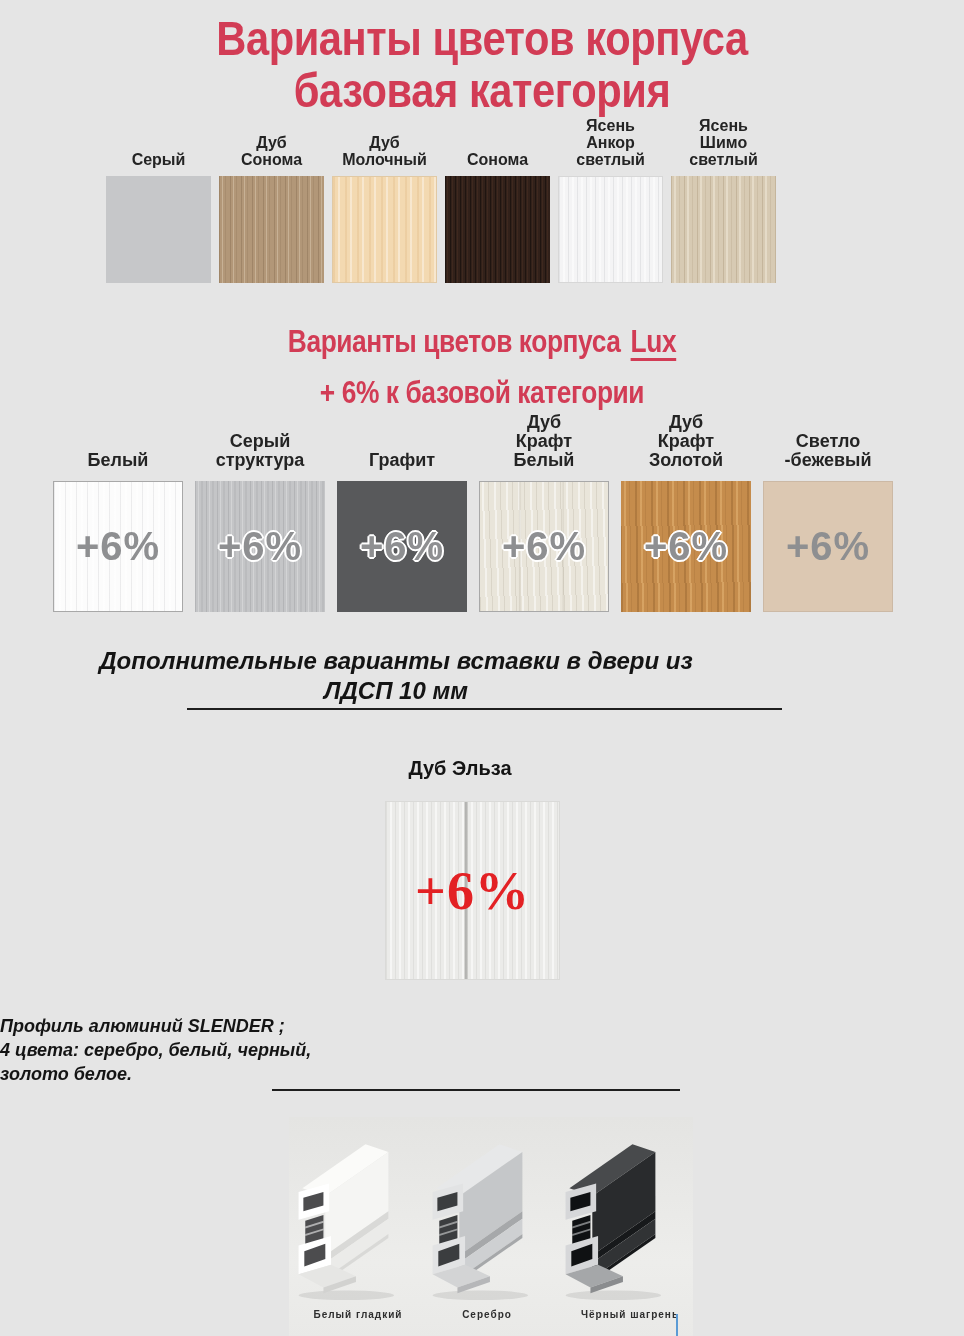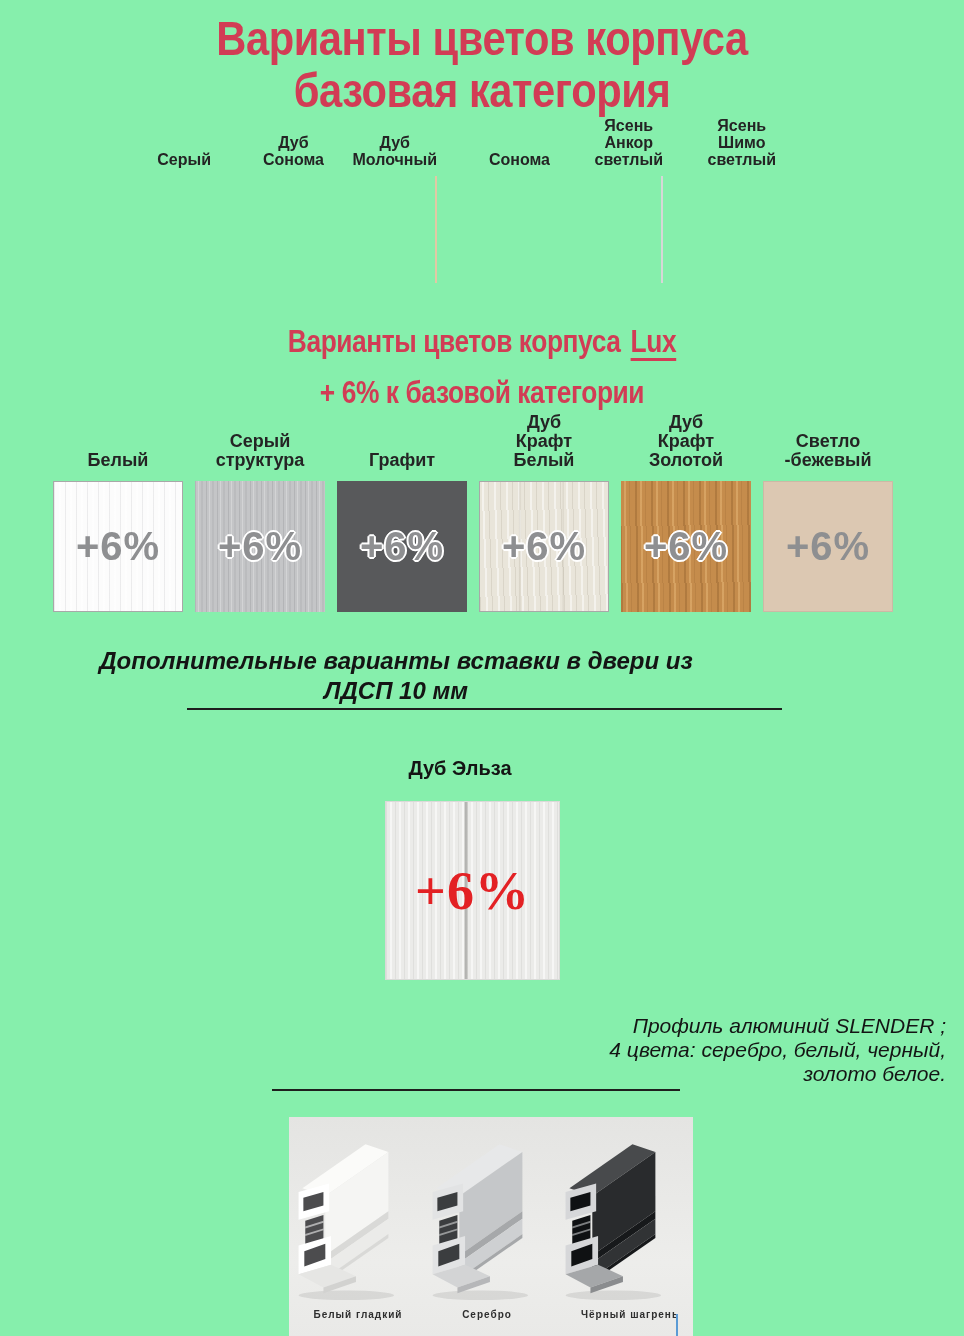--- a/index.html
+++ b/index.html
@@ -1,34 +1,34 @@
 <!DOCTYPE html>
 <html><head>
 <meta charset="utf-8">
 <style>
   * { margin:0; padding:0; box-sizing:border-box; }
   html,body { background:#ffffff; }
   .canvas{
-    position:relative; width:964px; height:1336px; background:#86efac;
+    position:relative; width:964px; height:1336px; background:#e5e5e5;
     overflow:hidden; font-family:"Liberation Sans", sans-serif;padding-left:32px;
   }
 
   
   .title{ position:absolute; left:0; width:964px; text-align:center; font-weight:bold; }
   .t1{ top:12px;  font-size:49px; line-height:52px; }
   .t2{ top:316px; font-size:31px; line-height:51px; }
   .title-inner{ transform:scaleX(.85); letter-spacing:-.5px; }
   .u{ text-decoration:underline; text-decoration-thickness:3px; text-underline-offset:6px; margin-left:12px; }
 
   
   .row{ position:absolute; display:flex; }
   .row1{ left:106px; top:118px; }
   .row2{ left:53px;  top:418px; }
   .cell{ display:flex; flex-direction:column; }
-  .row1 .cell{ width:105px; margin-right:8px;align-items:flex-end; }
+  .row1 .cell{ width:105px; margin-right:8px; }
   .row2 .cell{ width:130px; margin-right:12px; }
   .row1 .cell:last-child, .row2 .cell:last-child{ margin-right:0; }
   .cell-label{
     display:flex; align-items:flex-end; justify-content:center; text-align:center;
     font-weight:bold; color:#242424; white-space:pre-line;
   }
   .row1 .cell-label{ height:50px; font-size:16px; line-height:17px; margin-bottom:8px; }
   .row2 .cell-label{ height:52px; font-size:18px; line-height:19px; margin-bottom:11px; }
   .swatch{ position:relative; overflow:hidden; }
   .row1 .swatch{ height:107px; }
@@ -75,22 +75,22 @@
   }
   .elza{ position:absolute; left:385px; top:801px; width:175px; height:179px; overflow:hidden; }
   .elza::after{ content:""; position:absolute; inset:0; pointer-events:none; }
   .elza-badge{
     position:absolute; inset:0; z-index:2; display:flex; align-items:center; justify-content:center;
     font-family:"Liberation Serif", serif; font-size:54px; font-weight:bold; letter-spacing:1px;
   }
 
   
   .bothead{
-    position:absolute; left:0; top:1014px; width:946px; text-align:right;
-    font-size:21px; line-height:24px; font-weight:normal; font-style:italic;
+    position:absolute; left:0; top:1014px; width:946px; text-align:left;
+    font-size:18px; line-height:24px; font-weight:bold; font-style:italic;
     color:#141414; white-space:pre-line;
   }
   .hr2{ left:272px; top:1089px; width:408px; }
   .photo{
     position:absolute; left:273px; top:1117px; width:404px; height:263px;
     background:linear-gradient(180deg,#e4e4e2 0%, #ededeb 55%, #e7e7e5 100%);
     margin-left:16px;
   }
   .prof{ position:absolute; top:12px; width:118px; height:172px; }
   .p1{ left:6px; } .p2{ left:140px; } .p3{ left:273px; }

